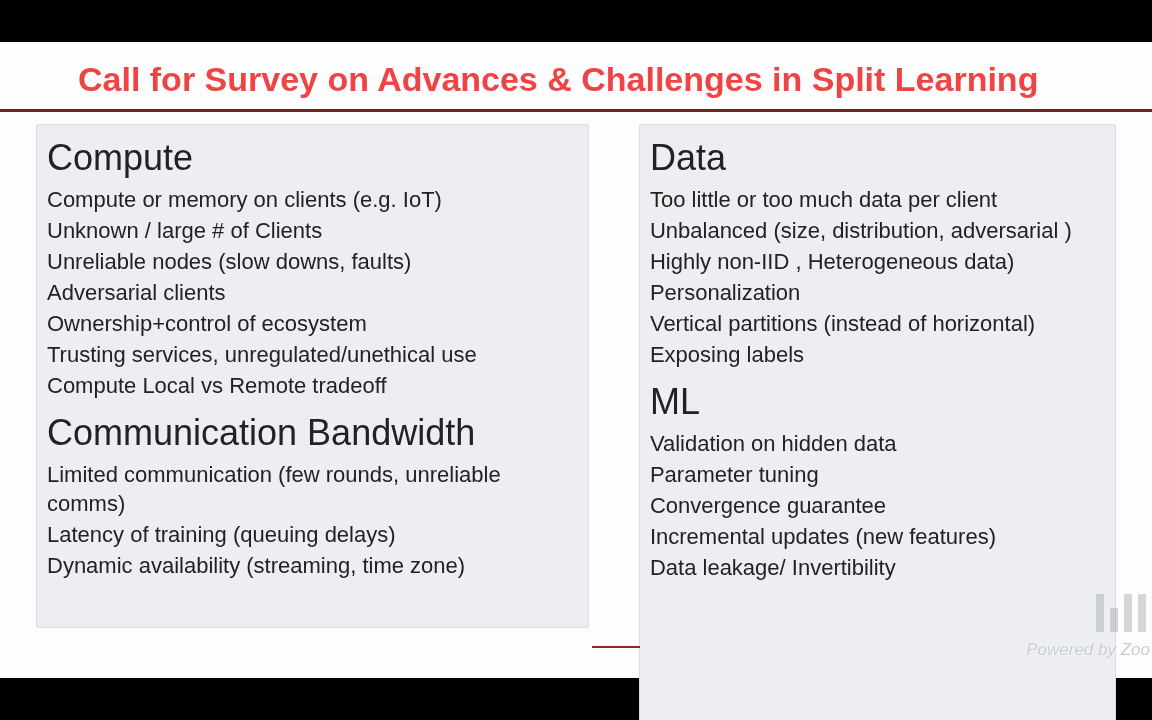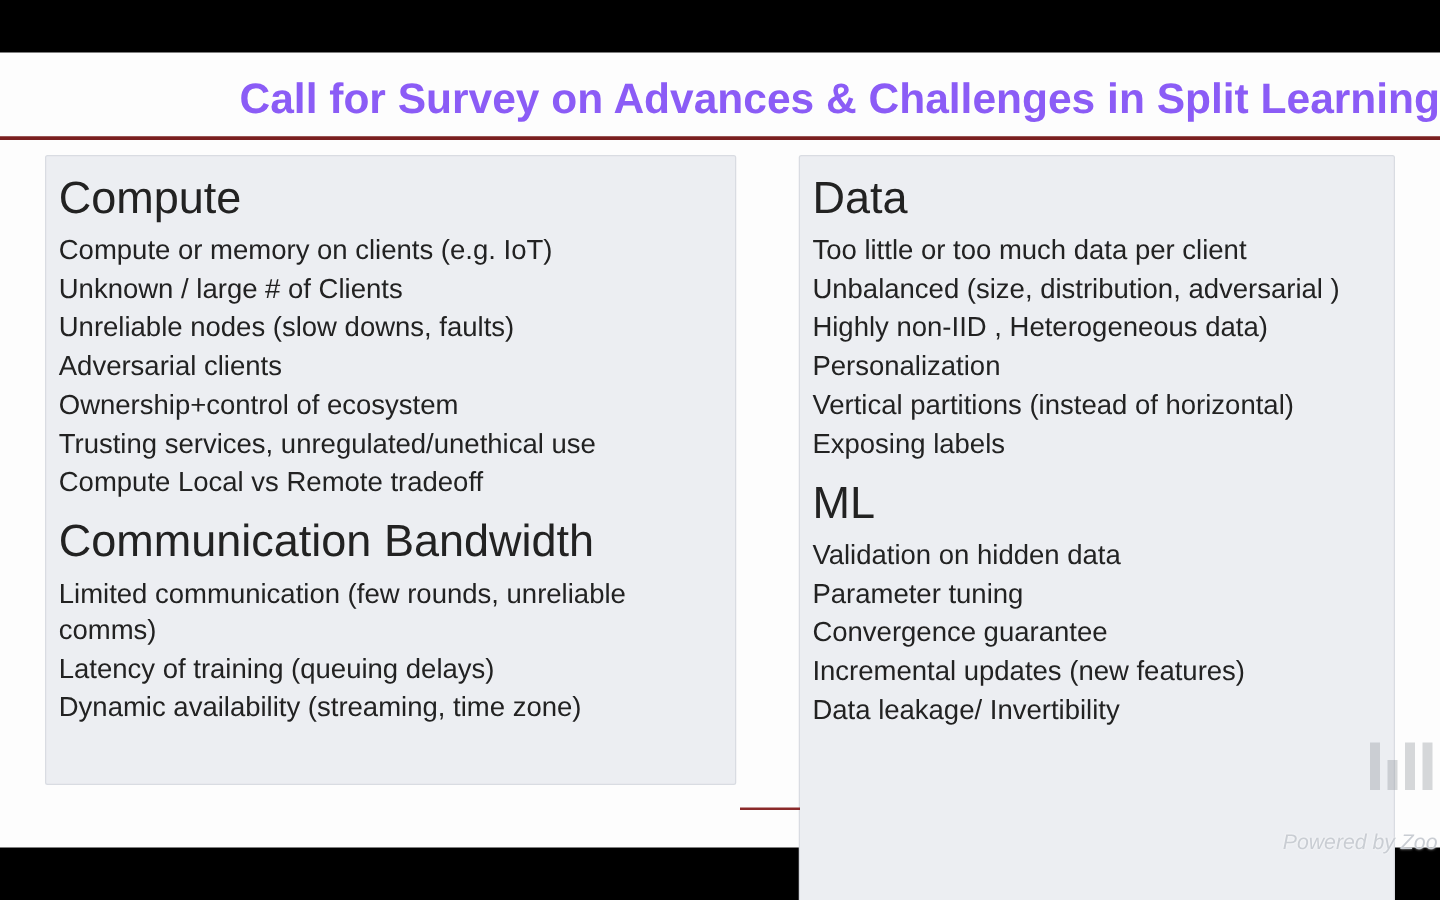--- a/index.html
+++ b/index.html
@@ -13,25 +13,24 @@
   }
   .slide {
     position: absolute;
     top: 42px;
     left: 0;
     width: 1152px;
     height: 636px;
     background: #fdfdfd;
   }
   .title {
-    color: #8b5cf6;
+    color: #ef4444;
     font-size: 34px;
     font-weight: bold;
     padding: 18px 0 10px 78px;
-    text-align: right;
   }
   .divider {
     height: 3px;
     background: #7a1f1f;
     width: 100%;
   }
   .columns {
     display: flex;
     gap: 50px;
     padding: 12px 36px 0 36px;
@@ -77,21 +76,21 @@
     opacity: 0.4;
   }
   .mit-logo .bar { width: 8px; background: #9aa0a6; }
   .mit-logo .b1 { height: 38px; }
   .mit-logo .b2 { height: 24px; }
   .mit-logo .b3 { height: 38px; }
   .mit-logo .b4 { height: 38px; }
   .powered {
     position: absolute;
     right: 2px;
-    bottom: 36px;
+    bottom: 60px;
     color: #c9cdd3;
     font-size: 17px;
     font-style: italic;
     text-shadow: 0 0 2px #ffffff;
   }
 </style>
 </head>
 <body>
 
 <div class="slide">

